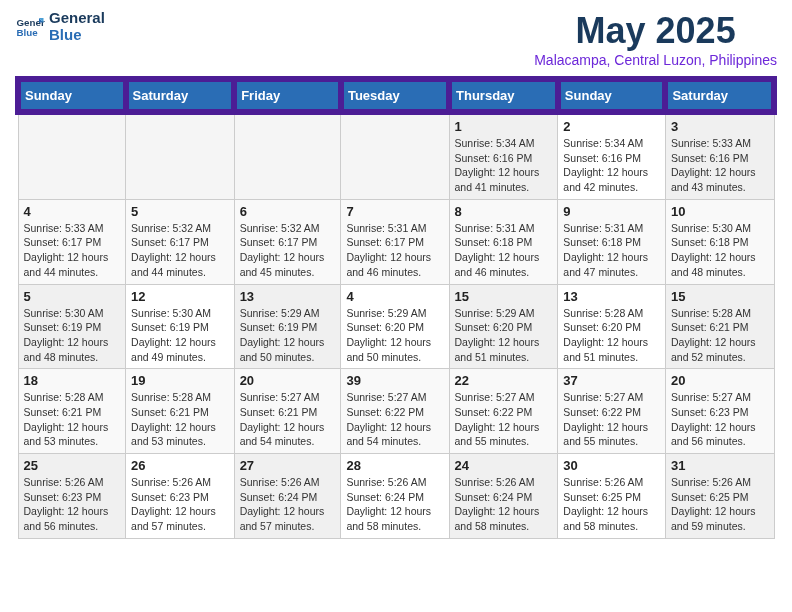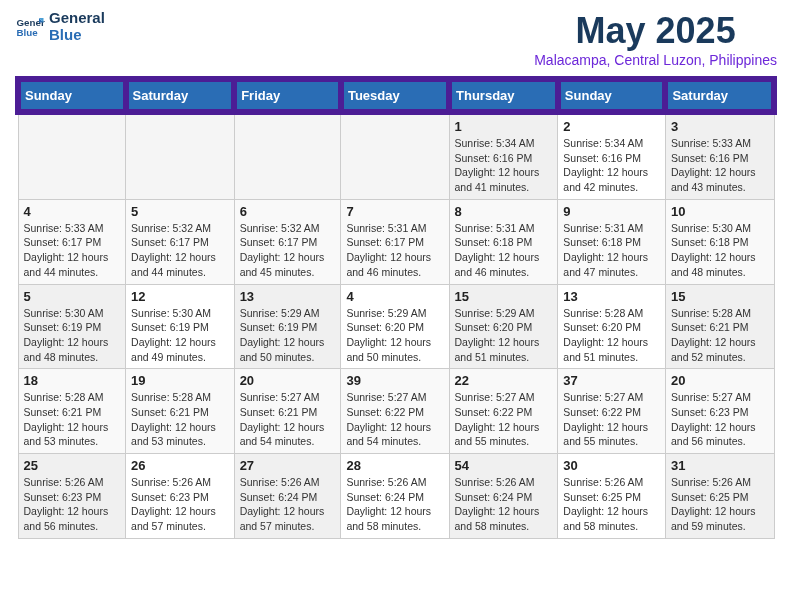--- a/index.html
+++ b/index.html
@@ -259,21 +259,21 @@
 and 57 minutes.</div>
           </td>
           <td>
             <div class="day-num">28</div>
             <div class="day-info" style="white-space: pre-line;">Sunrise: 5:26 AM
 Sunset: 6:24 PM
 Daylight: 12 hours
 and 58 minutes.</div>
           </td>
           <td class="shaded">
-            <div class="day-num">54</div>
+            <div class="day-num">24</div>
             <div class="day-info" style="white-space: pre-line;">Sunrise: 5:26 AM
 Sunset: 6:24 PM
 Daylight: 12 hours
 and 58 minutes.</div>
           </td>
           <td>
             <div class="day-num">30</div>
             <div class="day-info" style="white-space: pre-line;">Sunrise: 5:26 AM
 Sunset: 6:25 PM
 Daylight: 12 hours

